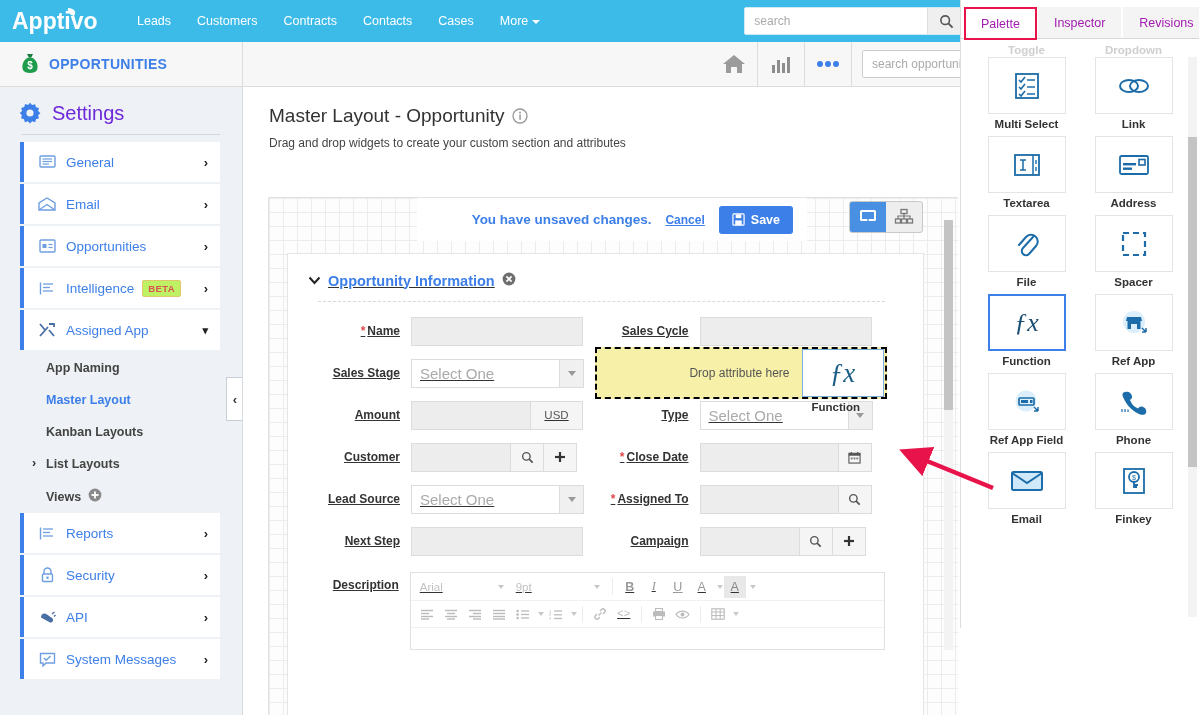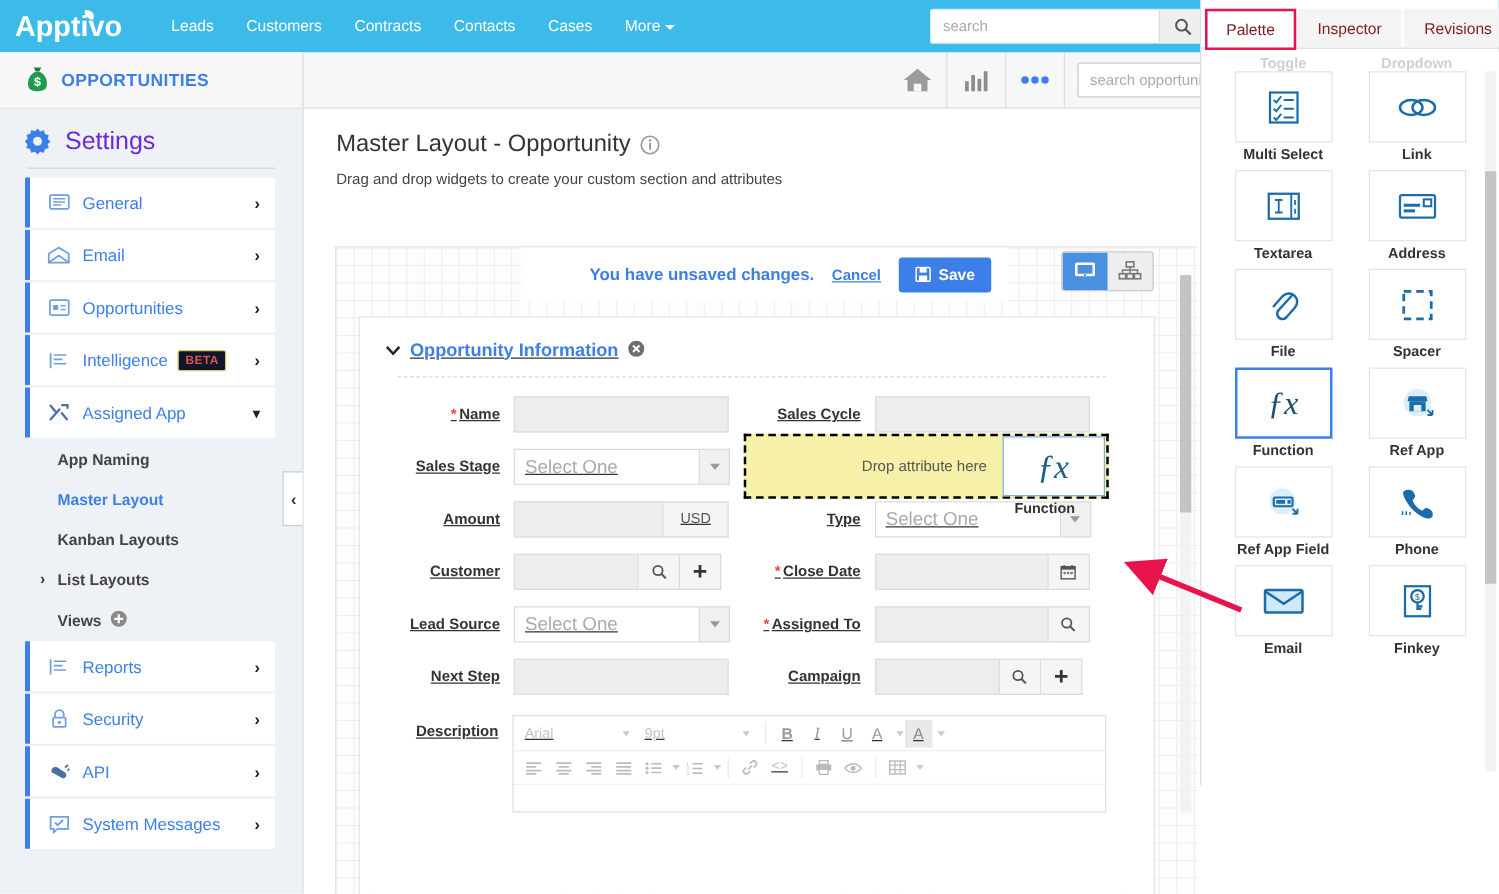--- a/index.html
+++ b/index.html
@@ -102,21 +102,21 @@
     display:flex; align-items:center; height:40px; background:#fff;
     margin:0 22px 2px 20px; border-left:4px solid #3d7fe8;
     padding-left:12px; cursor:pointer; position:relative;
   }
   .side-item .ico { width:22px; display:flex; justify-content:center; }
   .side-item .txt { color:#3d7fe8; font-size:13.5px; margin-left:8px; }
   .side-item .chev {
     position:absolute; right:12px; color:#222; font-weight:bold; font-size:13px;
   }
   .beta-badge {
-    background:#0f172a; border:1px solid #e0c96b; color:#d9534f;
+    background:#bef264; border:1px solid #e0c96b; color:#d9534f;
     font-size:9.5px; font-weight:bold; padding:2px 5px; border-radius:2px;
     margin-left:8px; letter-spacing:.4px;
   }
   .sub-item {
     font-size:12.5px; font-weight:bold; color:#444;
     padding:9px 0 9px 46px; cursor:pointer; position:relative;
   }
   .sub-item.active { color:#3d7fe8; }
   .sub-item .sub-chev { position:absolute; left:32px; top:8px; font-weight:bold; color:#333; }
   .views-row { display:flex; align-items:center; padding:8px 0 8px 46px; }
@@ -241,21 +241,21 @@
   #canvas-sb { position:absolute; right:5px; top:22px; width:9px; height:430px; background:#f3f3f3; }
   #canvas-sb .thumb { position:absolute;top:0;left:0;width:9px;height:190px;background:#c4c4c4;border-radius:1px; }
 
   
   #palette {
     position:absolute; right:0; top:0; width:239px; height:628px;
     background:#fff; border-left:1px solid #ddd;
   }
   #palette-tabs { display:flex; padding:7px 4px 0 4px; border-bottom:1px solid #d7d7d7; }
   .ptab {
-    padding:8px 15px; font-size:12.5px; color:#7f1d1d; cursor:pointer;
+    padding:8px 15px; font-size:12.5px; color:#a21caf; cursor:pointer;
     border:1px solid transparent; background:#f4f4f4; border-bottom:0; margin-right:2px;
   }
   .ptab.active { background:#fff; border-color:#d7d7d7; position:relative; top:1px; }
   .ptab.hl { outline:2px solid #e8134a; outline-offset:-1px; }
   #palette-scroll { position:relative; height:585px; overflow:hidden; padding:4px 12px 0 12px; }
   #pal-clip-top { height:14px; overflow:hidden; position:relative; }
   .pal-grid { display:flex; flex-wrap:wrap; }
   .pal-cell { width:50%; display:flex; flex-direction:column; align-items:center; margin-bottom:6px; }
   .pal-tile {
     width:78px; height:57px; border:1px solid #e4e4e4; background:#fff;

